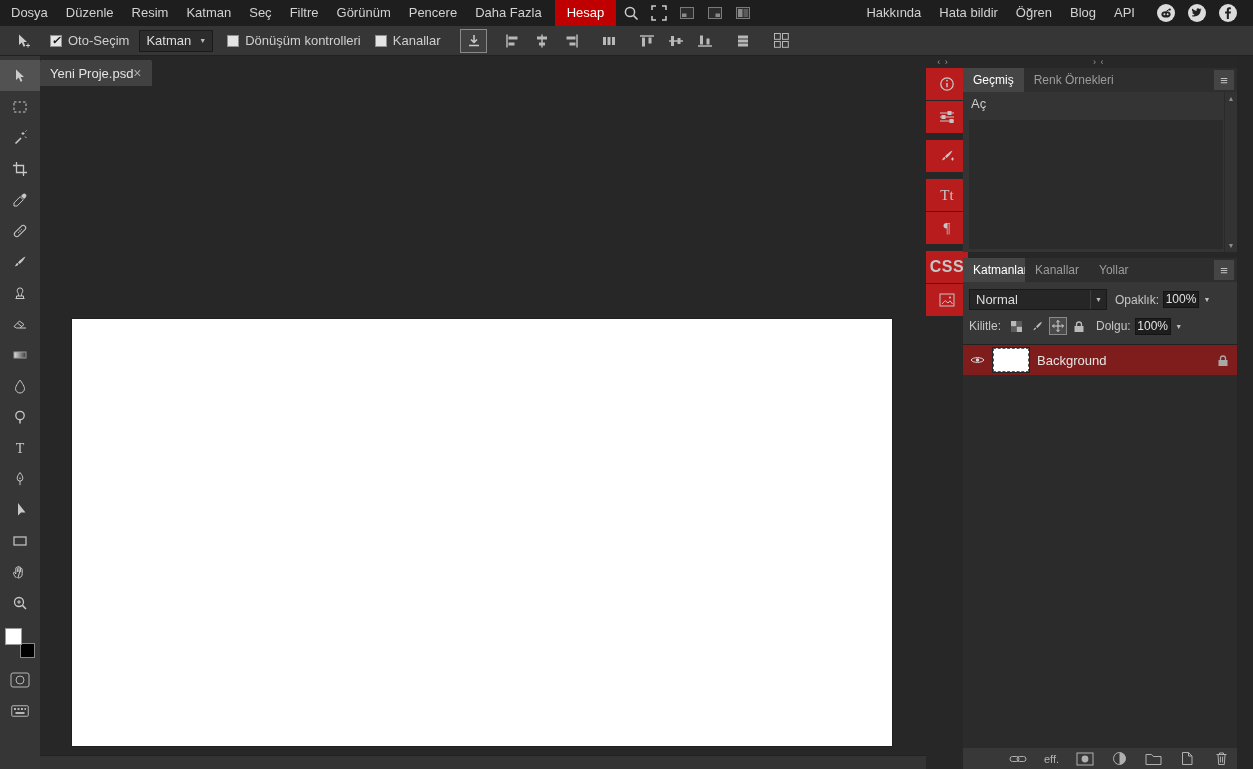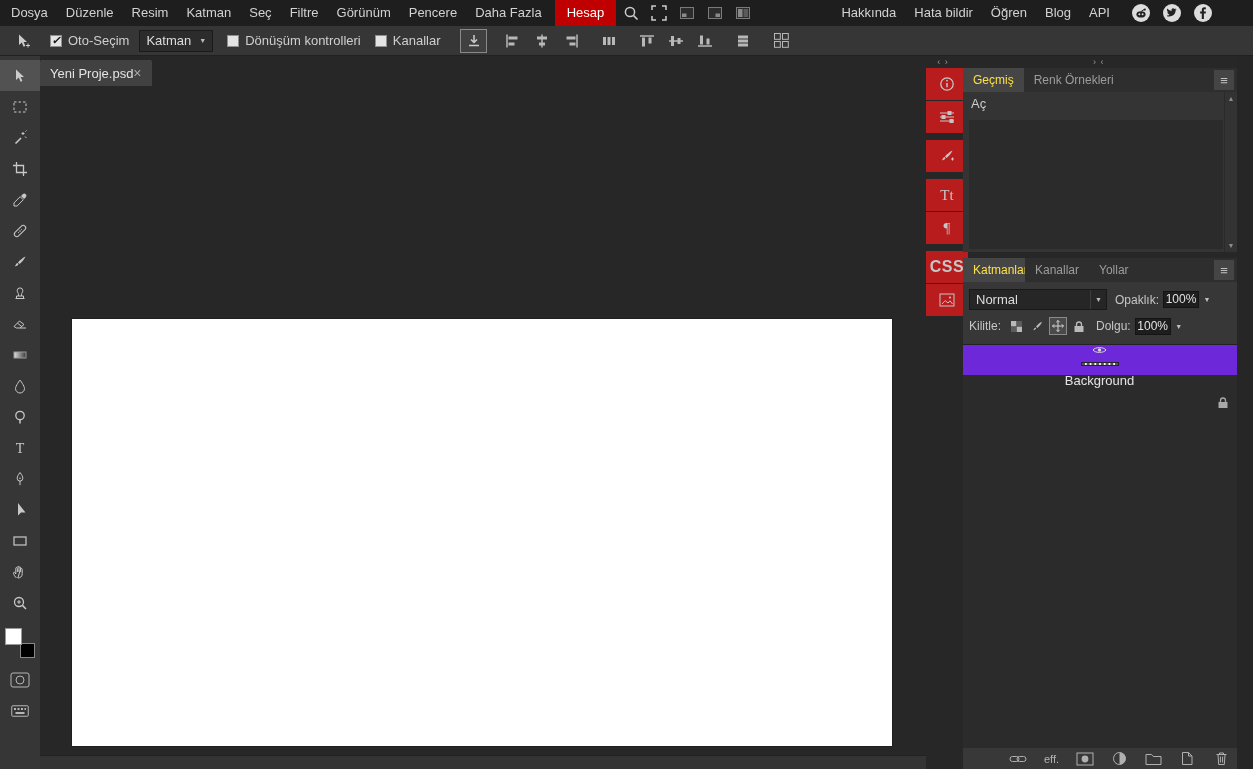--- a/index.html
+++ b/index.html
@@ -3,21 +3,21 @@
 <meta charset="utf-8">
 <style>
   * { margin:0; padding:0; box-sizing:border-box; }
   html,body { width:1253px; height:769px; overflow:hidden; background:#272727;
               font-family:"Liberation Sans",sans-serif; }
   #app { position:relative; width:1253px; height:769px; }
   svg { display:block; }
 
   
   .menu-bar { position:absolute; left:0; top:0; right:0; height:26px; background:#1e1e1e;
-              display:flex; align-items:center; color:#d2d2d2; font-size:13px; padding:0 41px 0 2px; }
+              display:flex; align-items:center; color:#d2d2d2; font-size:13px; padding:0 16px 0 2px; }
   .menu-item { padding:0 9px; height:26px; line-height:26px; white-space:nowrap; cursor:default; }
   .menu-item.account { background:#c00000; color:#fff; margin-left:4px; padding:0 12px; }
   .mb-icon { width:26px; height:26px; display:flex; align-items:center; justify-content:center; margin-left:2px; }
   .spacer { flex:1; }
   .social { width:18px; height:18px; margin-left:13px; }
 
   
   .options-bar { position:absolute; left:0; top:26px; right:0; height:30px; background:#363636;
                  border-bottom:1px solid #202020; display:flex; align-items:center;
                  font-size:13px; color:#cfcfcf; padding-left:10px; }
@@ -58,21 +58,21 @@
                margin-bottom:1px; color:#c6c6c6; }
   .strip-gap { height:6px; }
   .t-serif { font-family:"Liberation Serif",serif; font-size:15px; }
   .t-css { font-size:16px; font-weight:bold; letter-spacing:.5px; }
 
   
   .side-panel { position:absolute; top:56px; right:16px; width:274px; bottom:0; display:flex; flex-direction:column; }
   .panel-handle { height:12px; color:#9a9a9a; font-size:9px; line-height:12px; letter-spacing:1px; padding-left:130px; }
   .ptabs { height:24px; background:#2e2e2e; display:flex; align-items:stretch; }
   .ptab { padding:0 10px; font-size:12px; color:#9c9c9c; display:flex; align-items:center; white-space:nowrap; }
-  .ptab.active { background:#454545; color:#fde047; }
+  .ptab.active { background:#454545; color:#ffffff; }
   .ptab.clip { max-width:62px; overflow:hidden; }
   .panel-menu-btn { margin-left:auto; align-self:center; width:20px; height:20px; margin-right:3px; background:#454545;
                     color:#c0c0c0; display:flex; align-items:center; justify-content:center; font-size:13px; }
 
   .hist-content { position:relative; height:160px; background:#343434; }
   .hist-entry { height:20px; line-height:20px; padding:2px 8px 0; color:#ccc; font-size:13px; }
   .hist-inset { position:absolute; left:6px; right:14px; top:28px; bottom:3px; background:#2b2b2b; }
   .hist-scroll { position:absolute; right:0; top:0; width:13px; bottom:0; background:#333; border-left:1px solid #2a2a2a;
                  display:flex; flex-direction:column; justify-content:space-between; align-items:center;
                  font-size:7px; color:#8d8d8d; padding:3px 0; }
@@ -87,21 +87,21 @@
   .lbl { font-size:12px; color:#c6c6c6; }
   .vbox { width:36px; height:17px; background:#1e1e1e; border:1px solid #141414; color:#e2e2e2; font-size:12px;
           text-align:center; line-height:15px; margin-left:4px; }
   .mini-caret { width:16px; text-align:center; font-size:7px; color:#c0c0c0; }
   .ml8 { margin-left:8px; }
   .lockicons { display:flex; align-items:center; gap:3px; margin-left:6px; margin-right:8px; }
   .lockico { width:18px; height:18px; display:flex; align-items:center; justify-content:center; }
   .lockico.boxed { border:1px solid #8a8a8a; background:#4a4a4a; }
 
   .layer-list { flex:1; background:#2b2b2b; border-top:1px solid #222; min-height:0; }
-  .layer-row { height:30px; background:#6d28d9; display:flex; align-items:center; gap:8px; padding:0 8px 0 7px;flex-direction:column; }
+  .layer-row { height:30px; background:#7f1d1d; display:flex; align-items:center; gap:8px; padding:0 8px 0 7px; }
   .thumb { width:36px; height:24px; background:#fff; border:1px dashed #555; box-shadow:0 0 0 1px #262626; }
   .layer-name { font-size:13px; color:#e4e4e4; }
   .layer-lock { margin-left:auto; }
 
   .l-bottom { height:22px; background:#383838; border-top:1px solid #2a2a2a; display:flex; align-items:center;
               justify-content:flex-end; gap:14px; padding-right:6px; }
   .lb-ico { width:20px; height:18px; display:flex; align-items:center; justify-content:center; }
   .lb-eff { font-size:11px; color:#b4b4b4; padding:0 2px; }
 
   .right-gutter { position:absolute; top:56px; right:0; width:16px; bottom:0; background:#262626; }

